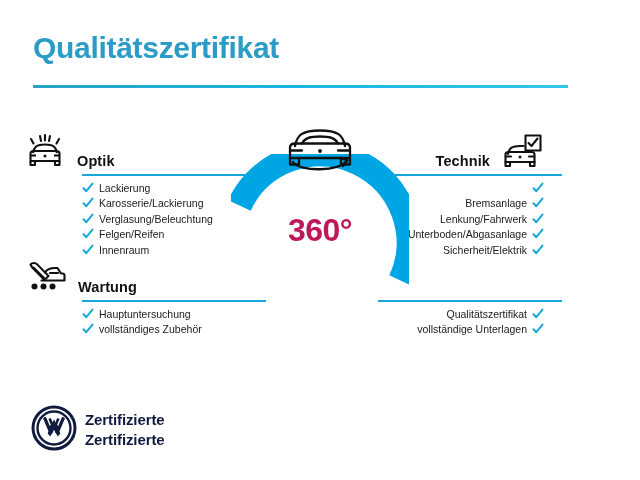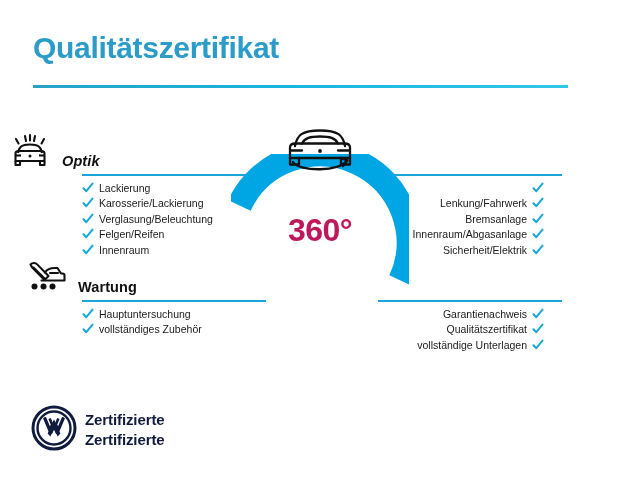--- a/index.html
+++ b/index.html
@@ -38,21 +38,21 @@
     top: 85px;
     width: 574px;
     height: 3px;
     background: linear-gradient(90deg, #27a3c4 0%, #17b6e0 45%, #36c8ea 100%);
   }
 
   
   .section {
     position: absolute;
   }
-  .sec-optik    { left: 8px;  top: 131px; width: 200px; font-style: italic; }
+  .sec-optik    { left: 23px;  top: 131px; width: 200px; }
   .sec-wartung  { left: 24px;  top: 257px; width: 200px; }
   .sec-technik  { right: 24px; top: 131px; width: 205px; }
   .sec-garantie { right: 24px; top: 257px; width: 205px; }
 
   .sec-head {
     display: flex;
     align-items: flex-end;
     height: 40px;
   }
   .sec-head.right { flex-direction: row-reverse; }
@@ -297,73 +297,87 @@
     <li class="check-item">
       <span class="tick">
           <svg width="12" height="12" viewBox="0 0 12 12">
             <path d="M1.5 6.2 L4.3 9.2 L10.5 1.6" fill="none" stroke="#19a7da" stroke-width="2" stroke-linecap="round" stroke-linejoin="round"></path>
           </svg>
         </span>
       <span>vollständiges Zubehör</span>
     </li>
   </ul>
 
+  <div class="section sec-technik">
+    <div class="sec-head right">
+      <span class="sec-icon">
+        <svg width="42" height="38" viewBox="0 0 42 38">
+          <g fill="none" stroke="#111" stroke-width="2.1" stroke-linejoin="round" stroke-linecap="round">
+            <rect x="24.5" y="3.5" width="15" height="15"></rect>
+            <path d="M27.5 11 L30.5 14 L36.5 6.5"></path>
+            <path d="M7 22 C8 16.5 10.5 14 19 14 L22.5 14"></path>
+            <path d="M4.5 22.5 C4.5 20.6 6 20 7.5 20 L30.5 20 C32 20 33.5 20.6 33.5 22.5 L33.5 30 L4.5 30 Z"></path>
+            <path d="M4.5 30 L4.5 34 L9 34 L9 30"></path>
+            <path d="M33.5 30 L33.5 34 L29 34 L29 30"></path>
+            <path d="M4.8 24.5 L10 24.5"></path>
+            <path d="M33.2 24.5 L28 24.5"></path>
+          </g>
+          <circle cx="19" cy="25" r="1.5" fill="#111"></circle>
+        </svg>
+      </span>
+      <span class="sec-title-wrap">
+        <span class="sec-title">Technik</span>
+      </span>
+    </div>
+  </div>
   <div class="sec-underline ul-technik"></div>
   <ul class="check-list right cl-technik">
     <li class="check-item">
       <span class="tick">
           <svg width="12" height="12" viewBox="0 0 12 12">
             <path d="M1.5 6.2 L4.3 9.2 L10.5 1.6" fill="none" stroke="#19a7da" stroke-width="2" stroke-linecap="round" stroke-linejoin="round"></path>
           </svg>
         </span>
     </li>
     <li class="check-item">
       <span class="tick">
           <svg width="12" height="12" viewBox="0 0 12 12">
             <path d="M1.5 6.2 L4.3 9.2 L10.5 1.6" fill="none" stroke="#19a7da" stroke-width="2" stroke-linecap="round" stroke-linejoin="round"></path>
           </svg>
         </span>
+      <span>Bremsanlage</span>
+    </li>
+    <li class="check-item">
+      <span class="tick">
+          <svg width="12" height="12" viewBox="0 0 12 12">
+            <path d="M1.5 6.2 L4.3 9.2 L10.5 1.6" fill="none" stroke="#19a7da" stroke-width="2" stroke-linecap="round" stroke-linejoin="round"></path>
+          </svg>
+        </span>
       <span>Lenkung/Fahrwerk</span>
     </li>
     <li class="check-item">
       <span class="tick">
           <svg width="12" height="12" viewBox="0 0 12 12">
             <path d="M1.5 6.2 L4.3 9.2 L10.5 1.6" fill="none" stroke="#19a7da" stroke-width="2" stroke-linecap="round" stroke-linejoin="round"></path>
           </svg>
         </span>
-      <span>Bremsanlage</span>
-    </li>
-    <li class="check-item">
-      <span class="tick">
-          <svg width="12" height="12" viewBox="0 0 12 12">
-            <path d="M1.5 6.2 L4.3 9.2 L10.5 1.6" fill="none" stroke="#19a7da" stroke-width="2" stroke-linecap="round" stroke-linejoin="round"></path>
-          </svg>
-        </span>
-      <span>Innenraum/Abgasanlage</span>
+      <span>Unterboden/Abgasanlage</span>
     </li>
     <li class="check-item">
       <span class="tick">
           <svg width="12" height="12" viewBox="0 0 12 12">
             <path d="M1.5 6.2 L4.3 9.2 L10.5 1.6" fill="none" stroke="#19a7da" stroke-width="2" stroke-linecap="round" stroke-linejoin="round"></path>
           </svg>
         </span>
       <span>Sicherheit/Elektrik</span>
     </li>
   </ul>
 
   <div class="sec-underline ul-garantie"></div>
   <ul class="check-list right cl-garantie">
-    <li class="check-item">
-      <span class="tick">
-          <svg width="12" height="12" viewBox="0 0 12 12">
-            <path d="M1.5 6.2 L4.3 9.2 L10.5 1.6" fill="none" stroke="#19a7da" stroke-width="2" stroke-linecap="round" stroke-linejoin="round"></path>
-          </svg>
-        </span>
-      <span>Garantienachweis</span>
-    </li>
     <li class="check-item">
       <span class="tick">
           <svg width="12" height="12" viewBox="0 0 12 12">
             <path d="M1.5 6.2 L4.3 9.2 L10.5 1.6" fill="none" stroke="#19a7da" stroke-width="2" stroke-linecap="round" stroke-linejoin="round"></path>
           </svg>
         </span>
       <span>Qualitätszertifikat</span>
     </li>
     <li class="check-item">
       <span class="tick">

